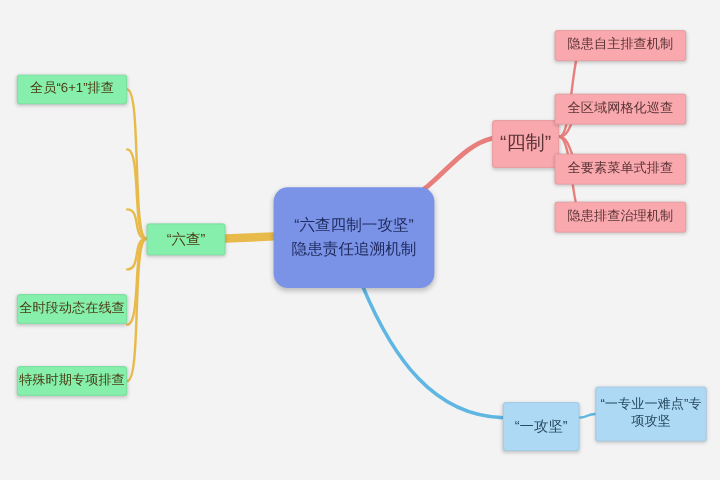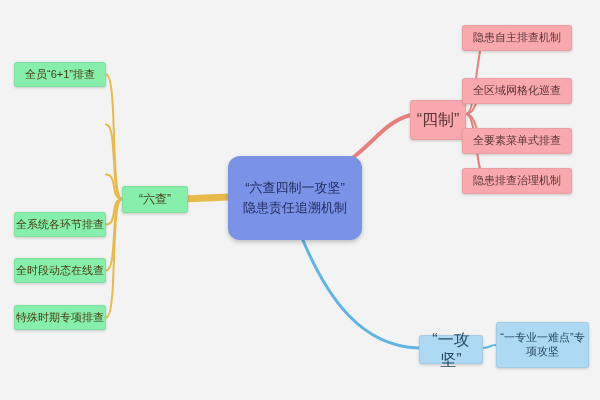--- a/index.html
+++ b/index.html
@@ -16,23 +16,23 @@
   .pink{background:#f9a9ae;color:#5a3336;border:1px solid rgba(0,0,0,.06);}
   .lblue{background:#aed9f4;color:#274a61;border:1px solid rgba(0,0,0,.06);}
   .center-node{
     left:228px;top:156px;width:134px;height:84px;
     background:#7b93e6;color:#1e2a5e;border-radius:12px;
     font-size:13px;line-height:1.55;padding:6px 10px;
     box-shadow:0 2px 4px rgba(0,0,0,.22);
   }
   .b-liucha{left:122px;top:186px;width:66px;height:27px;font-size:12px;}
   .b-sizhi{left:410px;top:100px;width:56px;height:40px;font-size:16px;}
-  .b-yigongjian{left:419px;top:335px;width:64px;height:29px;font-size:16px;}
+  .b-yigongjian{left:419px;top:335px;width:64px;height:41px;font-size:12px;}
   .li{left:14px;width:92px;height:25px;white-space:nowrap;}
-  .li1{top:62px}.li2{top:112px}.li3{top:162px}.li4{top:212px}.li5{top:258px}.li6{top:305px}
+  .li1{top:62px}.li2{top:112px}.li3{top:162px}.li4{top:212px}.li5{top:245px}.li6{top:305px}
   .pi{left:462px;width:110px;height:26px;white-space:nowrap;}
   .pi1{top:25px}.pi2{top:78px}.pi3{top:128px}.pi4{top:168px}
   .bc1{left:496px;top:322px;width:93px;height:46px;}
 </style>
 </head>
 <body>
 
 <div class="canvas">
 
   <svg class="links" width="600" height="400" viewBox="0 0 600 400">
@@ -52,21 +52,20 @@
     <path d="M466,114 C477,114 476,181 486,181" stroke="#e87f7d" stroke-width="2" fill="none" stroke-linecap="round"></path>
 
     <path d="M302,238 C328,300 362,346 418,348" stroke="#5fb6e3" stroke-width="3" fill="none" stroke-linecap="round"></path>
     <path d="M483,348 C490,348 489,345 496,345" stroke="#5fb6e3" stroke-width="2" fill="none" stroke-linecap="round"></path>
   </svg>
 
   <div class="node center-node">“六查四制一攻坚”  隐患责任追溯机制</div>
 
   <div class="node yellow b-liucha">“六查”</div>
   <div class="node yellow li li1">全员“6+1”排查</div>
-  <div class="node yellow li li4">全系统各环节排查</div>
   <div class="node yellow li li5">全时段动态在线查</div>
   <div class="node yellow li li6">特殊时期专项排查</div>
 
   <div class="node pink b-sizhi">“四制”</div>
   <div class="node pink pi pi1">隐患自主排查机制</div>
   <div class="node pink pi pi2">全区域网格化巡查</div>
   <div class="node pink pi pi3">全要素菜单式排查</div>
   <div class="node pink pi pi4">隐患排查治理机制</div>
 
   <div class="node lblue b-yigongjian">“一攻坚”</div>

